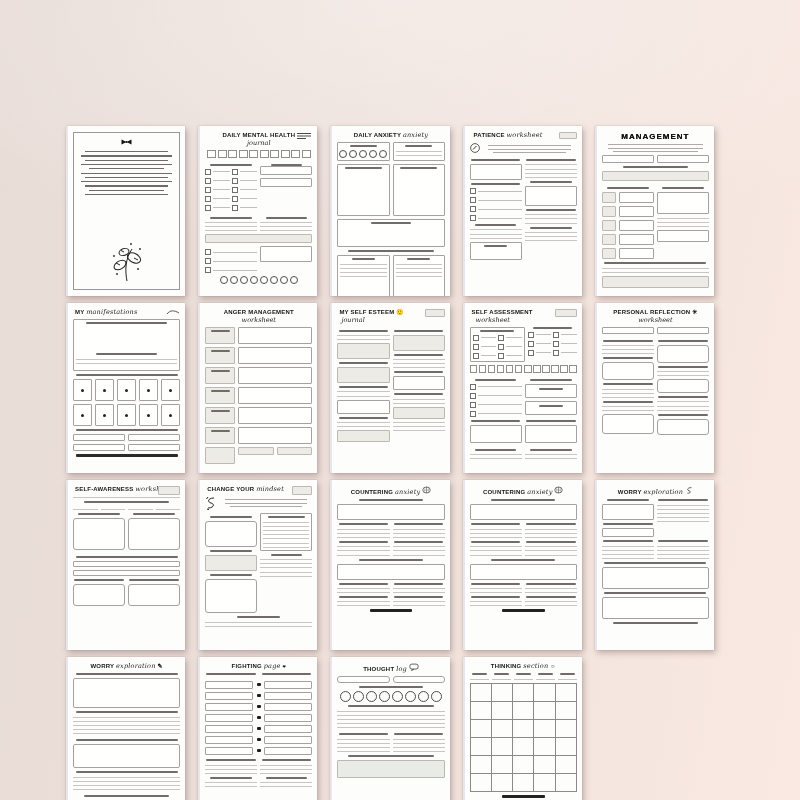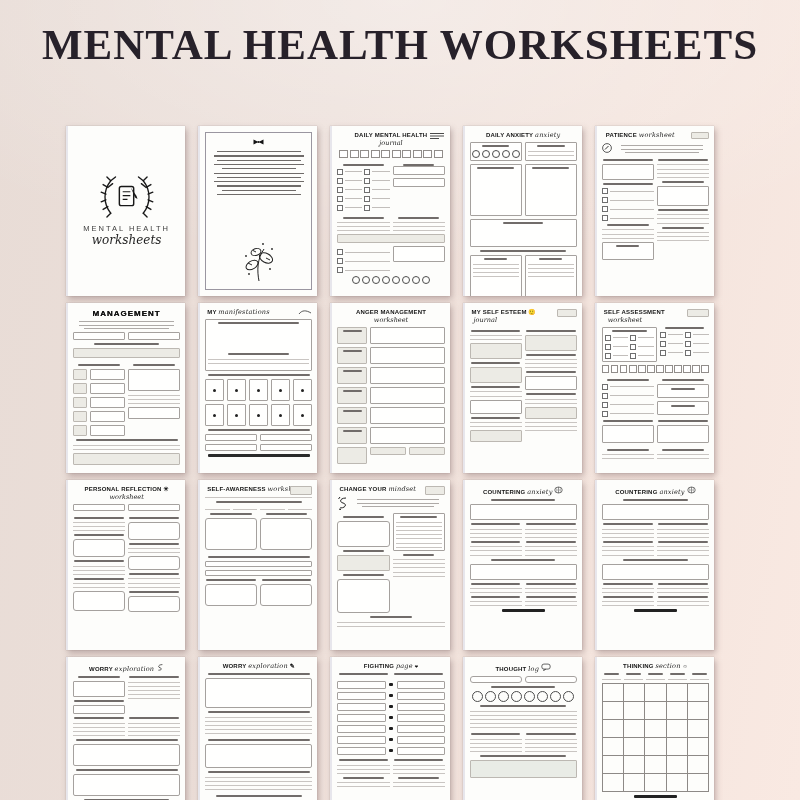--- a/index.html
+++ b/index.html
@@ -72,41 +72,23 @@
   .affpar i{display:block;height:1.2px;background:#6f6b69;margin:3.1px auto 0;width:88%;}
   .affpar i:nth-child(2n){width:95%;}
   .affpar i:nth-child(5n){width:78%;}
   .leafart{margin-top:auto;margin-bottom:2px;}
 </style>
 </head>
 <body>
 
 <div class="canvas">
 
-  <div class="main-title">MENTAL HEALTH WORKSHEETS</div>
 
   <div class="sheets">
 
-    <div class="sheet">
-      <div class="cover">
-        <svg width="58" height="44" viewBox="0 0 60 46">
-          <g fill="none" stroke="#181818" stroke-width="1.4" stroke-linecap="round">
-            <path d="M13 6 C5 16 5 30 13 40"></path>
-            <path d="M47 6 C55 16 55 30 47 40"></path>
-            <path d="M13 6 l5 -4 M13 6 l-4 -4 M10 13 l-5 -3 M10 13 l5 -4 M8 20 l-5 -2 M8 26 l-5 2 M10 33 l-5 3 M13 40 l-4 4"></path>
-            <path d="M47 6 l-5 -4 M47 6 l4 -4 M50 13 l5 -3 M50 13 l-5 -4 M52 20 l5 -2 M52 26 l5 2 M50 33 l5 3 M47 40 l4 4"></path>
-          </g>
-          <rect x="22" y="12" width="15" height="20" rx="2" fill="none" stroke="#181818" stroke-width="1.5"></rect>
-          <path d="M25.5 17.5 h8 M25.5 21.5 h8 M25.5 25.5 h5" stroke="#181818" stroke-width="1.2"></path>
-          <path d="M34 13 l6 9 l1 3 l-2.6 -1.4 z" fill="#181818"></path>
-        </svg>
-        <div class="cov1">MENTAL HEALTH</div>
-        <div class="cov2">worksheets</div>
-      </div>
-    </div>
 
     <div class="sheet">
       <div class="affirm-frame">
         <svg class="affbow" width="11" height="6" viewBox="0 0 11 6">
           <path d="M5.5 3 L0.5 0.4 V5.6 Z M5.5 3 L10.5 0.4 V5.6 Z" fill="#141414"></path>
           <circle cx="5.5" cy="3" r="1" fill="#141414"></circle>
         </svg>
         <div class="affpar">
             <i></i>
             <i></i>

